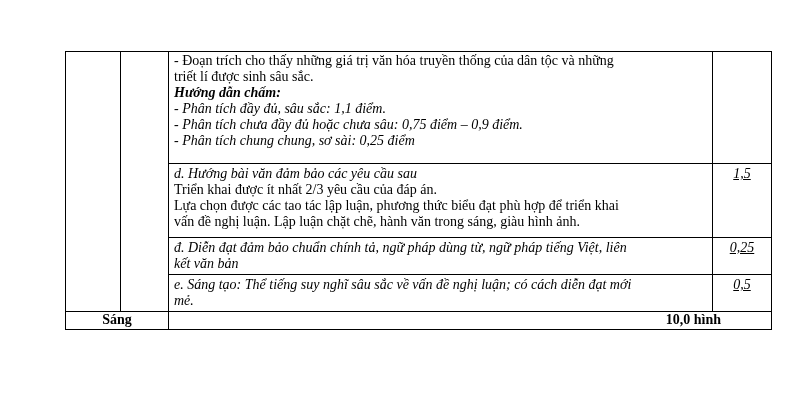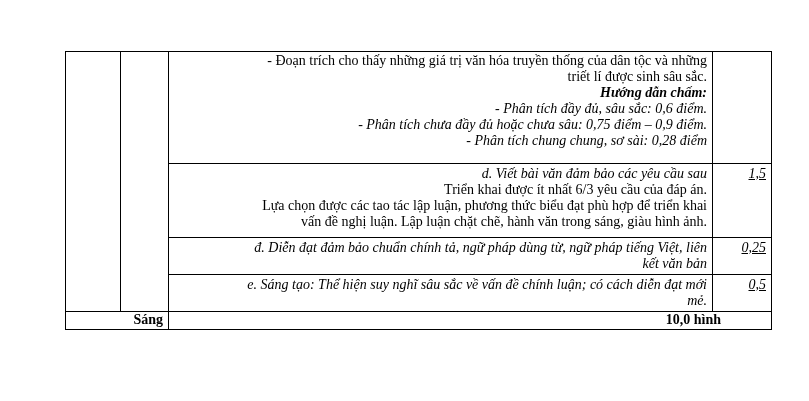--- a/index.html
+++ b/index.html
@@ -22,21 +22,20 @@
       width: 707px;
       border-collapse: collapse;
       table-layout: fixed;
       font-size: 14px;
       line-height: 16px;
     }
     table.rubric td {
       border: 1px solid #000;
       vertical-align: top;
       padding: 0 5px;
-      text-align: right;
     }
     col.c1 { width: 55px; }
     col.c2 { width: 48px; }
     col.c3 { width: 544px; }
     col.c4 { width: 59px; }
     .it { font-style: italic; }
     .bi { font-style: italic; font-weight: bold; }
     .score {
       text-align: center;
       font-style: italic;
@@ -67,48 +66,48 @@
   </colgroup>
   <tbody>
 
     <tr style="height:112px;">
       <td rowspan="4"></td>
       <td rowspan="4"></td>
       <td style="padding-top:1px;">
         <span class="line">- Đoạn trích cho thấy những giá trị văn hóa truyền thống của dân tộc và những</span>
         <span class="line">triết lí được sinh sâu sắc.</span>
         <span class="line bi">Hướng dẫn chấm:</span>
-        <span class="line it">- Phân tích đầy đủ, sâu sắc: 0,6 điểm.</span>
+        <span class="line it">- Phân tích đầy đủ, sâu sắc: 1,1 điểm.</span>
         <span class="line it">- Phân tích chưa đầy đủ hoặc chưa sâu: 0,75  điểm – 0,9 điểm.</span>
-        <span class="line it">- Phân tích chung chung, sơ sài: 0,28 điểm</span>
+        <span class="line it">- Phân tích chung chung, sơ sài: 0,25 điểm</span>
       </td>
       <td class="score"></td>
     </tr>
 
     <tr style="height:74px;">
       <td style="padding-top:2px;">
-        <span class="line it">d. Viết bài văn đảm bảo các yêu cầu sau</span>
-        <span class="line">Triển khai được ít nhất 6/3 yêu cầu của đáp án.</span>
+        <span class="line it">d. Hướng bài văn đảm bảo các yêu cầu sau</span>
+        <span class="line">Triển khai được ít nhất 2/3 yêu cầu của đáp án.</span>
         <span class="line">Lựa chọn được các tao tác lập luận, phương thức biểu đạt phù hợp để triển khai</span>
         <span class="line">vấn đề nghị luận. Lập luận chặt chẽ, hành văn trong sáng, giàu hình ảnh.</span>
       </td>
       <td class="score">1,5</td>
     </tr>
 
     <tr style="height:37px;margin-top:24px;">
       <td class="it" style="padding-top:2px;">
         <span class="line">đ. Diễn đạt đảm bảo chuẩn chính tả, ngữ pháp dùng từ, ngữ pháp tiếng Việt, liên</span>
         <span class="line">kết văn bản</span>
       </td>
       <td class="score">0,25</td>
     </tr>
 
     <tr style="height:37px;">
       <td class="it" style="padding-top:2px;">
-        <span class="line">e. Sáng tạo: Thể hiện suy nghĩ sâu sắc về vấn đề chính luận; có cách diễn đạt mới</span>
+        <span class="line">e. Sáng tạo: Thể tiếng suy nghĩ sâu sắc về vấn đề nghị luận; có cách diễn đạt mới</span>
         <span class="line">mẻ.</span>
       </td>
       <td class="score">0,5</td>
     </tr>
 
     <tr style="height:18px;">
       <td class="total-label" colspan="2">Sáng</td>
       <td class="total-value" colspan="2">10,0 hình</td>
     </tr>
   </tbody>

